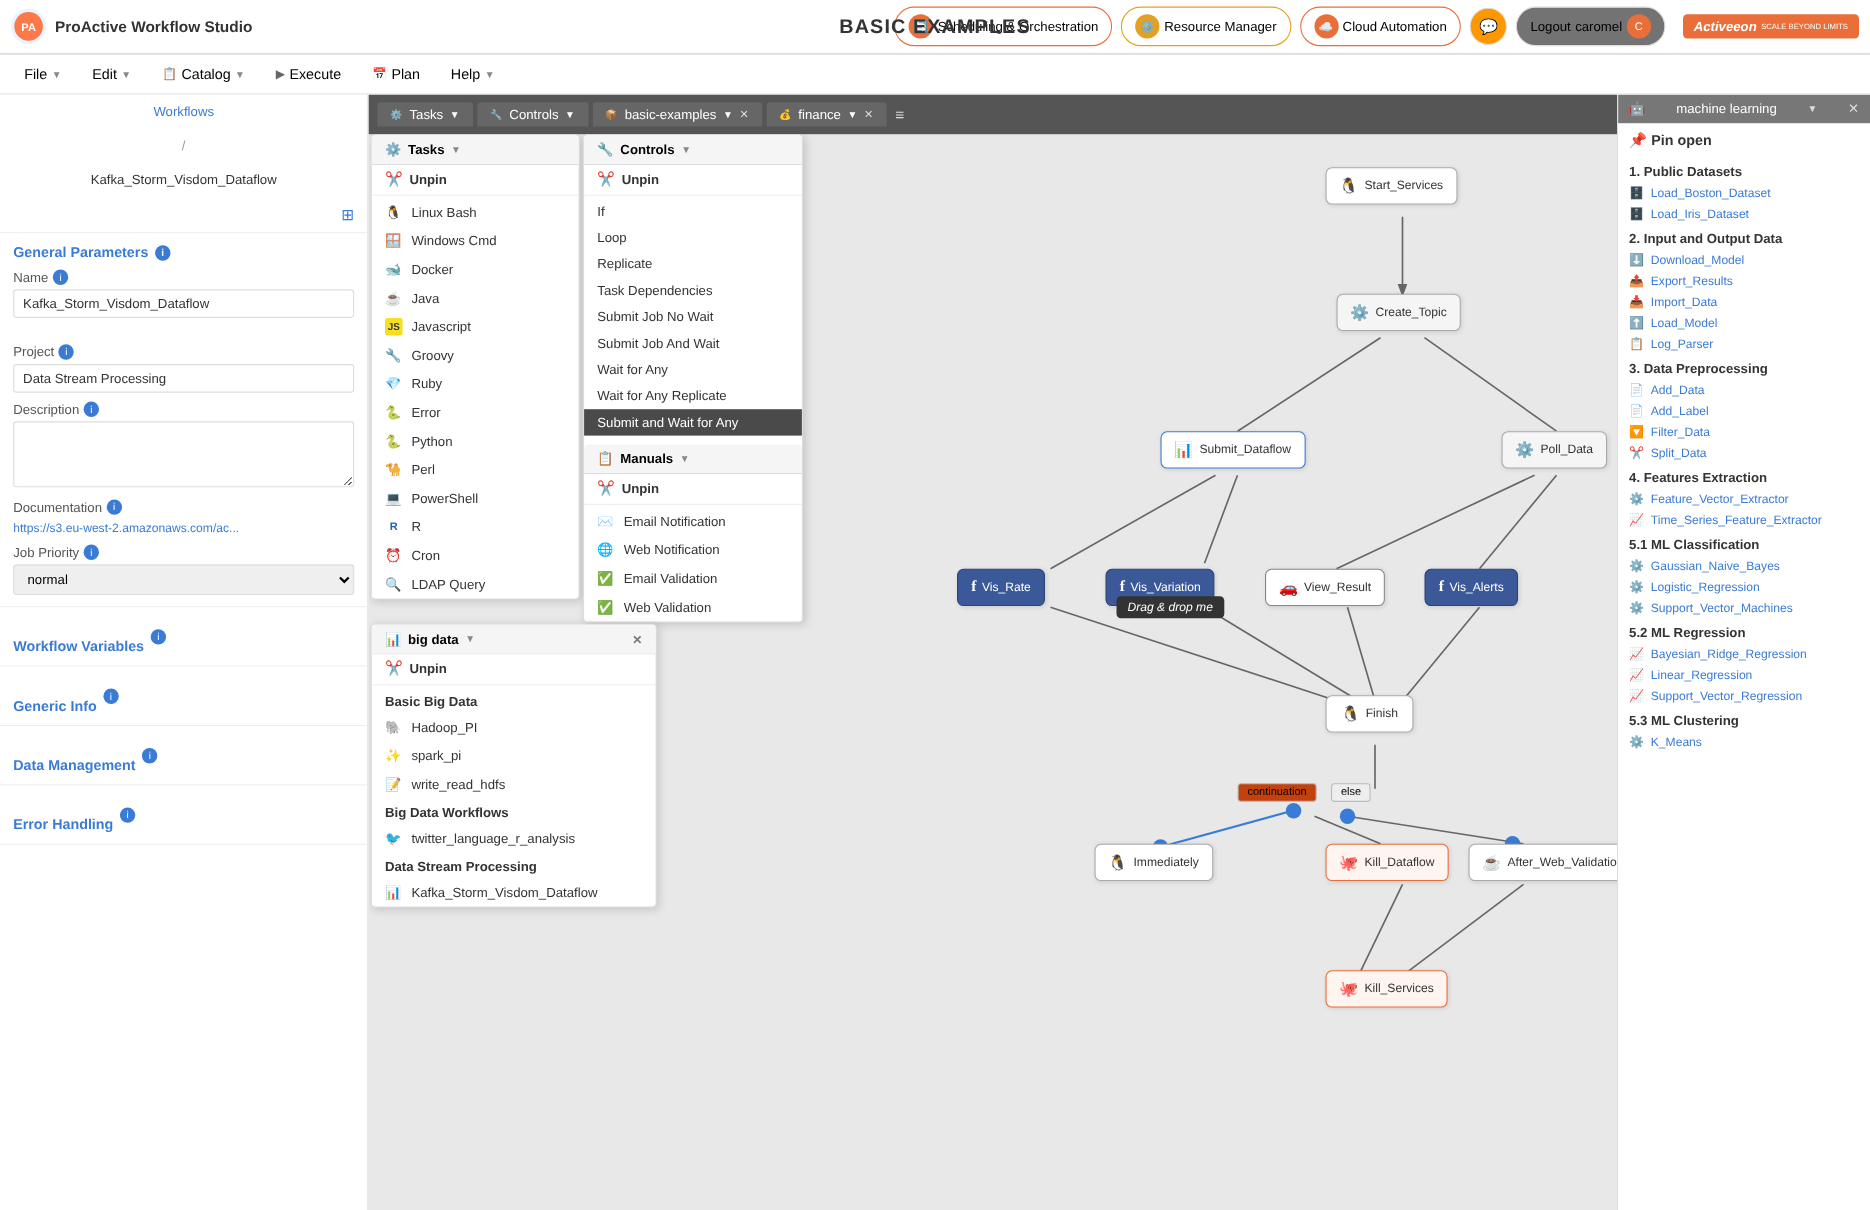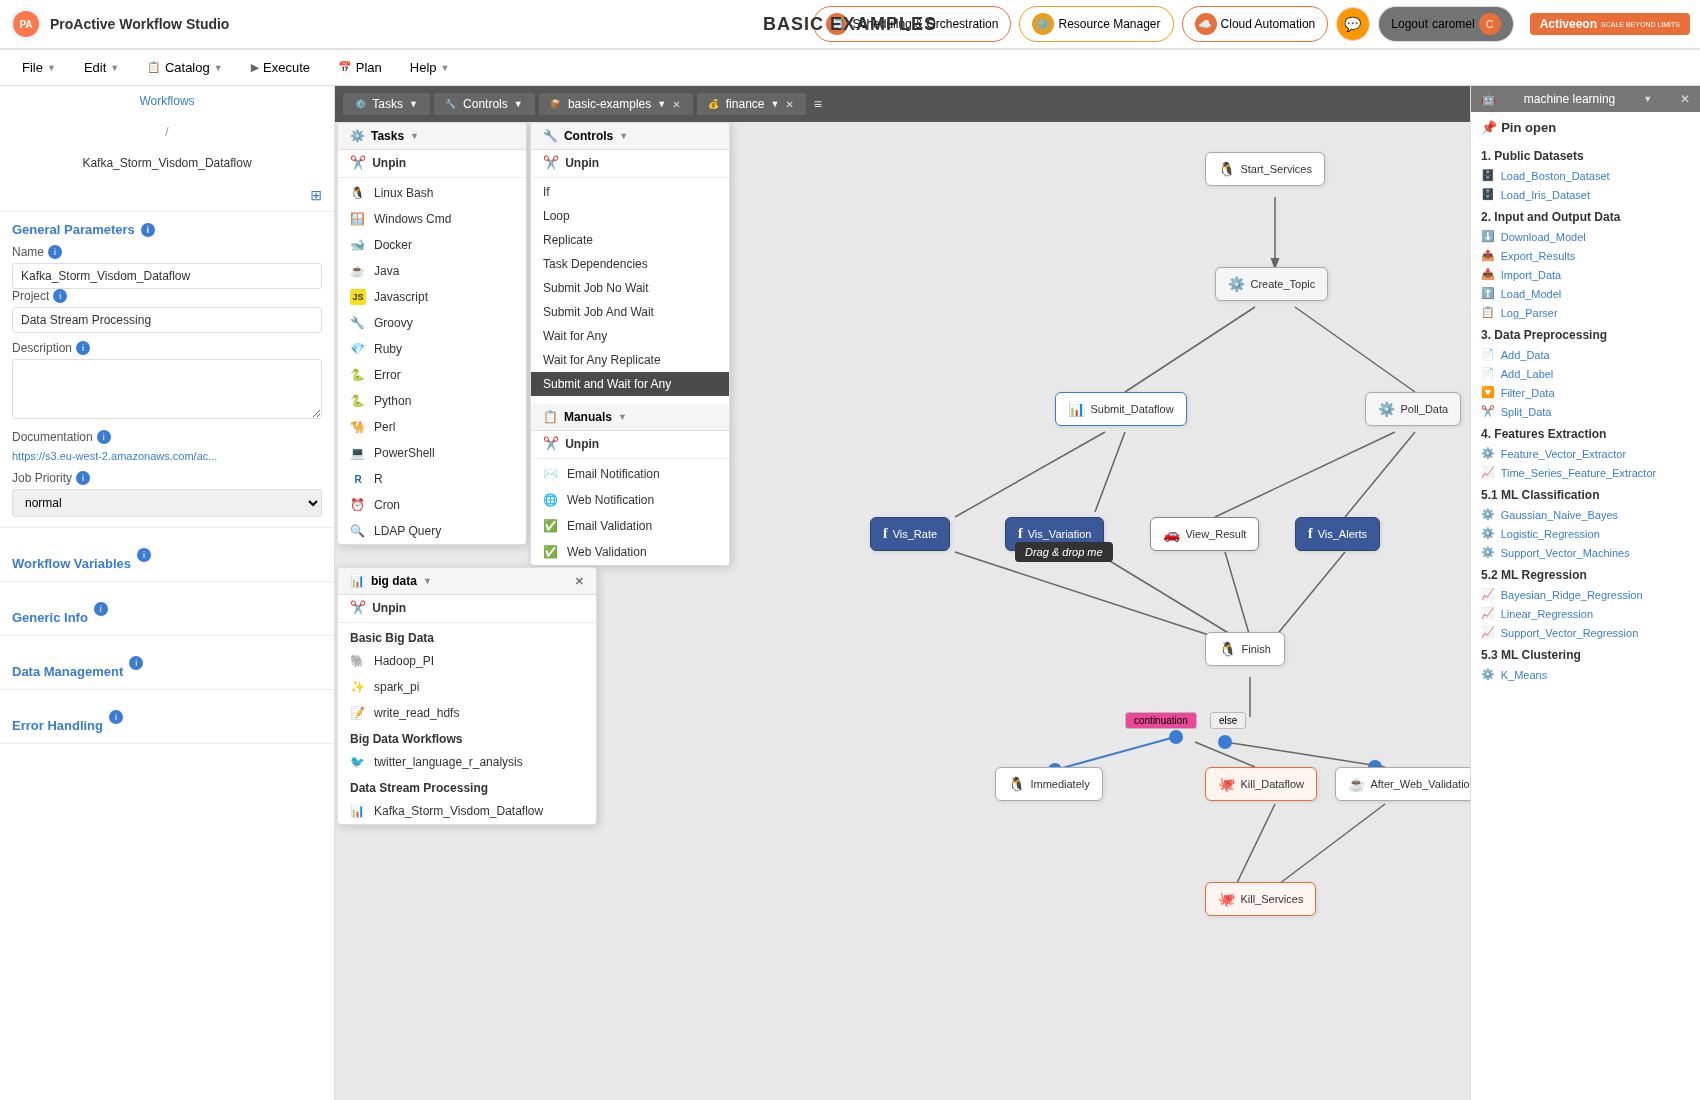--- a/index.html
+++ b/index.html
@@ -168,21 +168,21 @@
       <span>Cloud Automation</span>
     </button>
     <div class="notif-btn">💬</div>
     <button class="logout-btn">
       <span>Logout</span>
       <span>caromel</span>
       <div class="logout-avatar">C</div>
     </button>
 
     <div style="display:flex;align-items:center;gap:4px;margin-left:8px;background:#e96e3a;padding:4px 10px;border-radius:4px;">
-      <span style="color:white;font-weight:bold;font-size:12px;">Activeeon</span>
+      <span style="color:white;font-weight:bold;font-size:12px;font-style:italic;">Activeeon</span>
       <span style="color:white;font-size:7px;">SCALE BEYOND LIMITS</span>
     </div>
   </div>
 </div>
 
 <div class="menu-bar">
   <div class="menu-item">
     <span>File</span>
     <span class="chevron">▼</span>
   </div>
@@ -222,21 +222,21 @@
     <div class="param-section">
       <div class="param-section-title">
         <span>General Parameters</span>
         <span class="info-icon">i</span>
       </div>
       <div class="param-label">
         <span>Name</span>
         <span class="info-icon">i</span>
       </div>
       <input class="param-input" type="text" value="Kafka_Storm_Visdom_Dataflow" style="">
-      <div style="margin-top:0;">
+      <div style="margin-top:24px;">
         <div class="param-label">
           <span>Project</span>
           <span class="info-icon">i</span>
         </div>
         <input class="param-input" type="text" value="Data Stream Processing" style="">
       </div>
       <div style="margin-top:8px;">
         <div class="param-label">
           <span>Description</span>
           <span class="info-icon">i</span>
@@ -398,21 +398,21 @@
       <div class="workflow-node node-fb" style="left:960px;top:395px;min-width:80px;">
         <span class="node-icon" style="color:white;font-weight:bold;font-family:serif;">f</span>
         <span style="color:white;">Vis_Alerts</span>
       </div>
 
       <div class="workflow-node" style="left:870px;top:510px;min-width:80px;">
         <span class="node-icon">🐧</span>
         <span>Finish</span>
       </div>
 
-      <div style="position:absolute;left:790px;top:590px;background:#ec4899;border:1px solid #bbb;padding:2px 8px;font-size:10px;border-radius:3px;">continuation</div>
+      <div style="position:absolute;left:790px;top:590px;background:#c2410c;border:1px solid #bbb;padding:2px 8px;font-size:10px;border-radius:3px;">continuation</div>
 
       <div style="position:absolute;left:875px;top:590px;background:#eee;border:1px solid #bbb;padding:2px 8px;font-size:10px;border-radius:3px;">else</div>
 
       <div style="position:absolute;left:730px;top:665px;font-size:10px;color:#555;">if</div>
 
       <div class="workflow-node" style="left:660px;top:645px;min-width:90px;">
         <span class="node-icon">🐧</span>
         <span>Immediately</span>
       </div>
 

